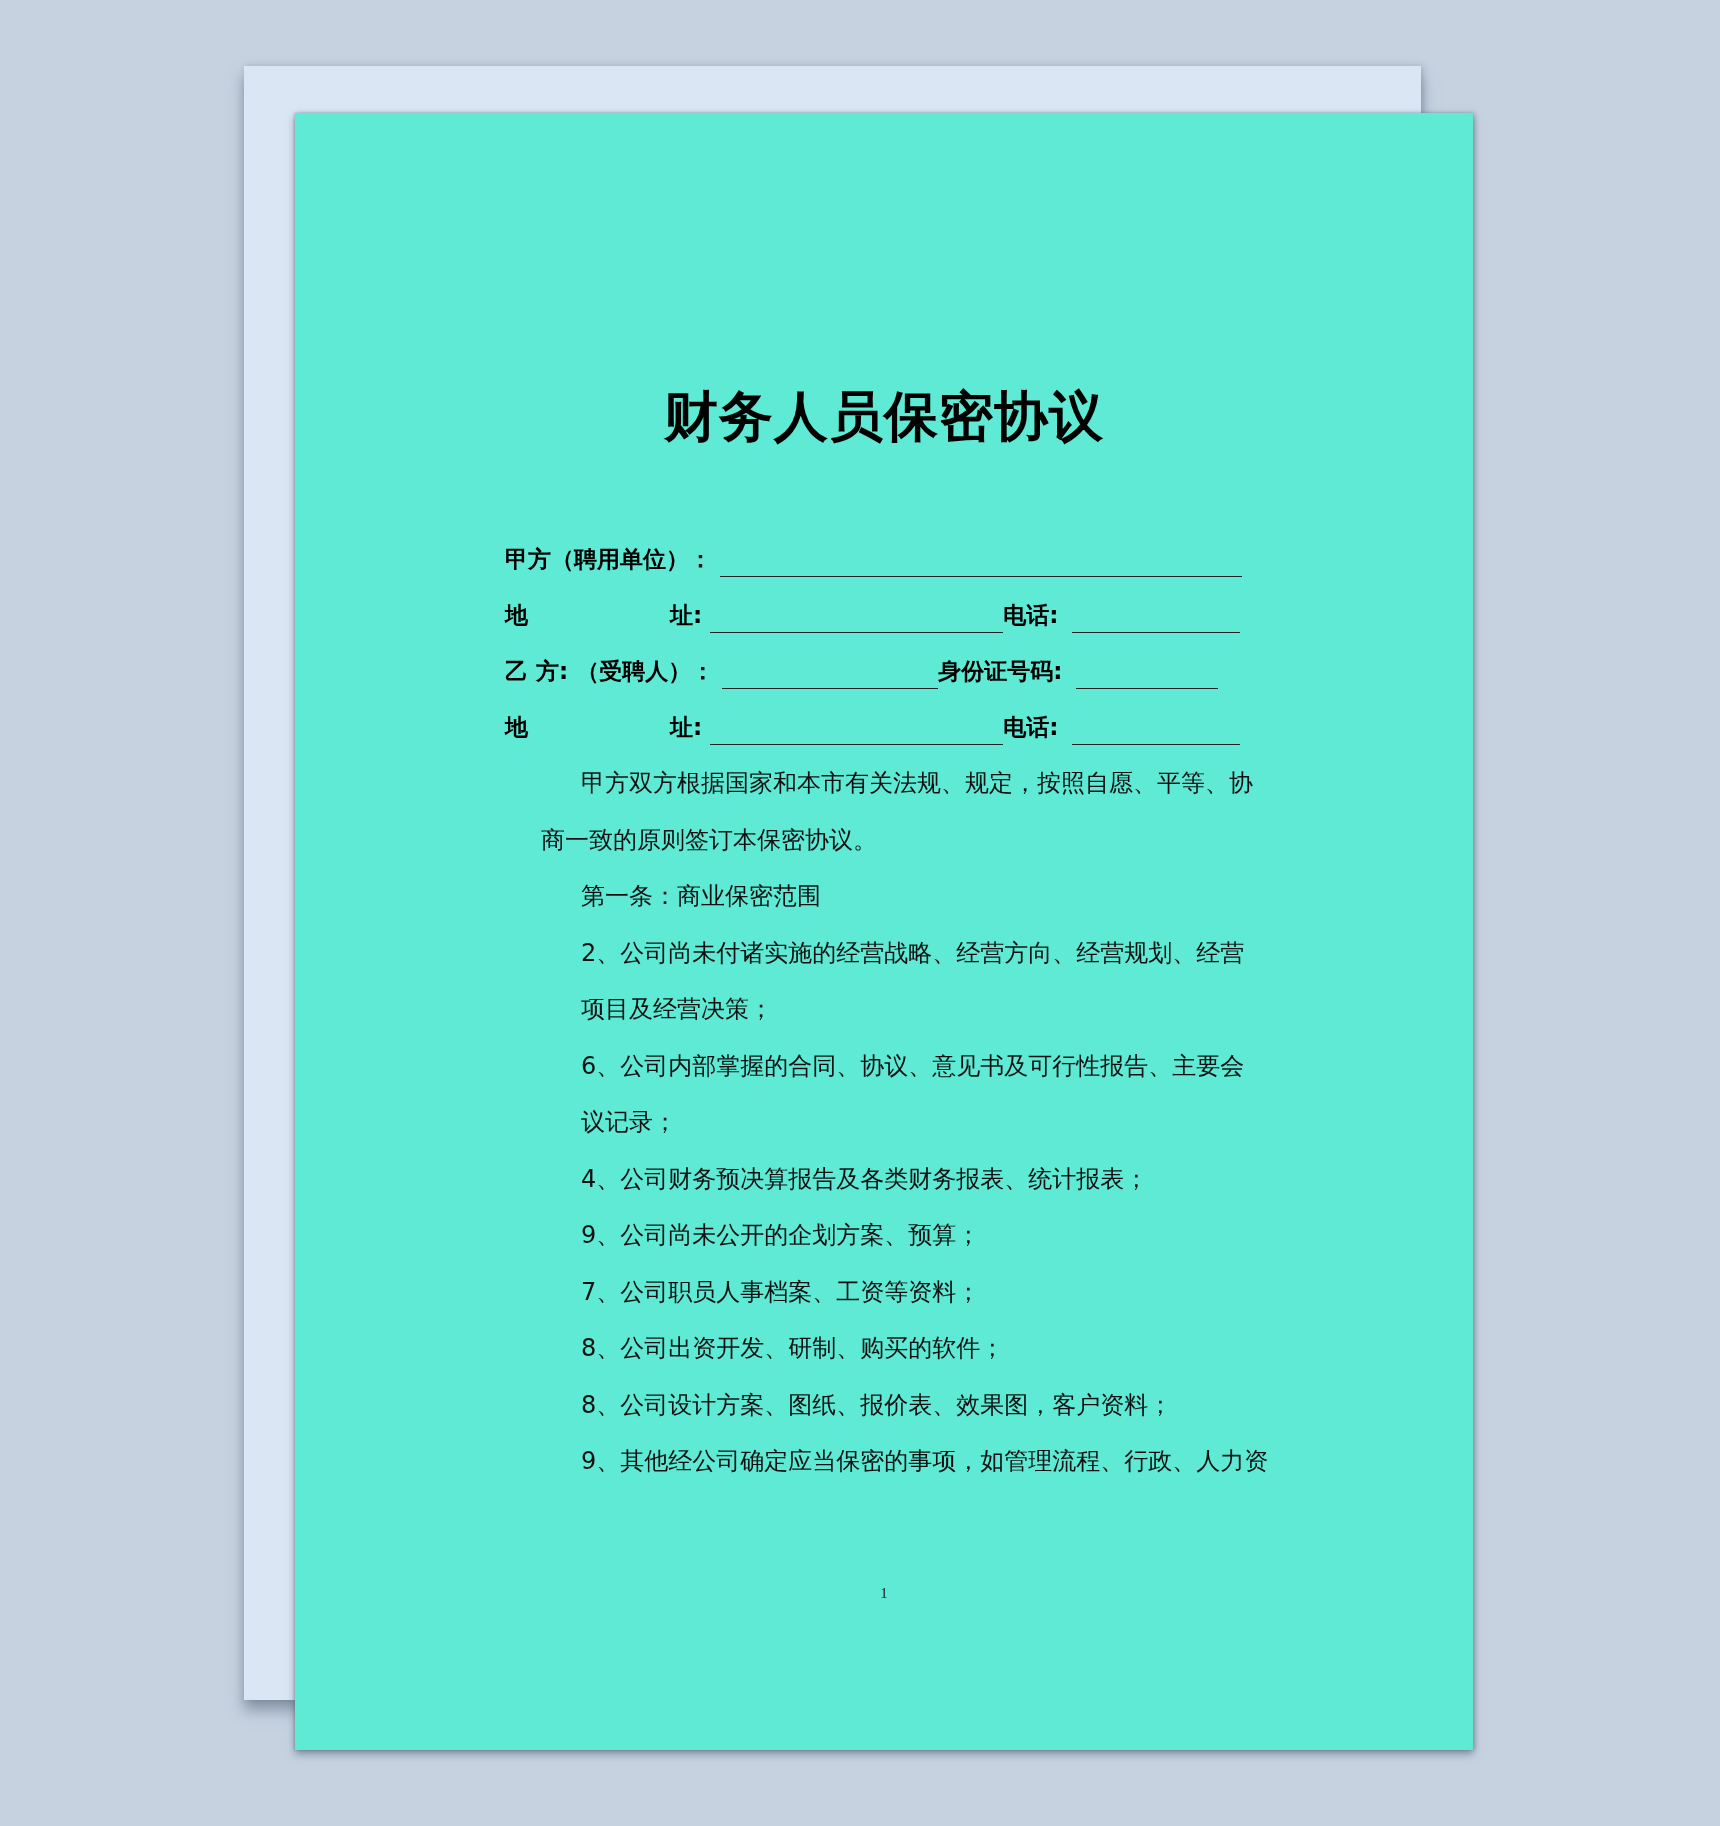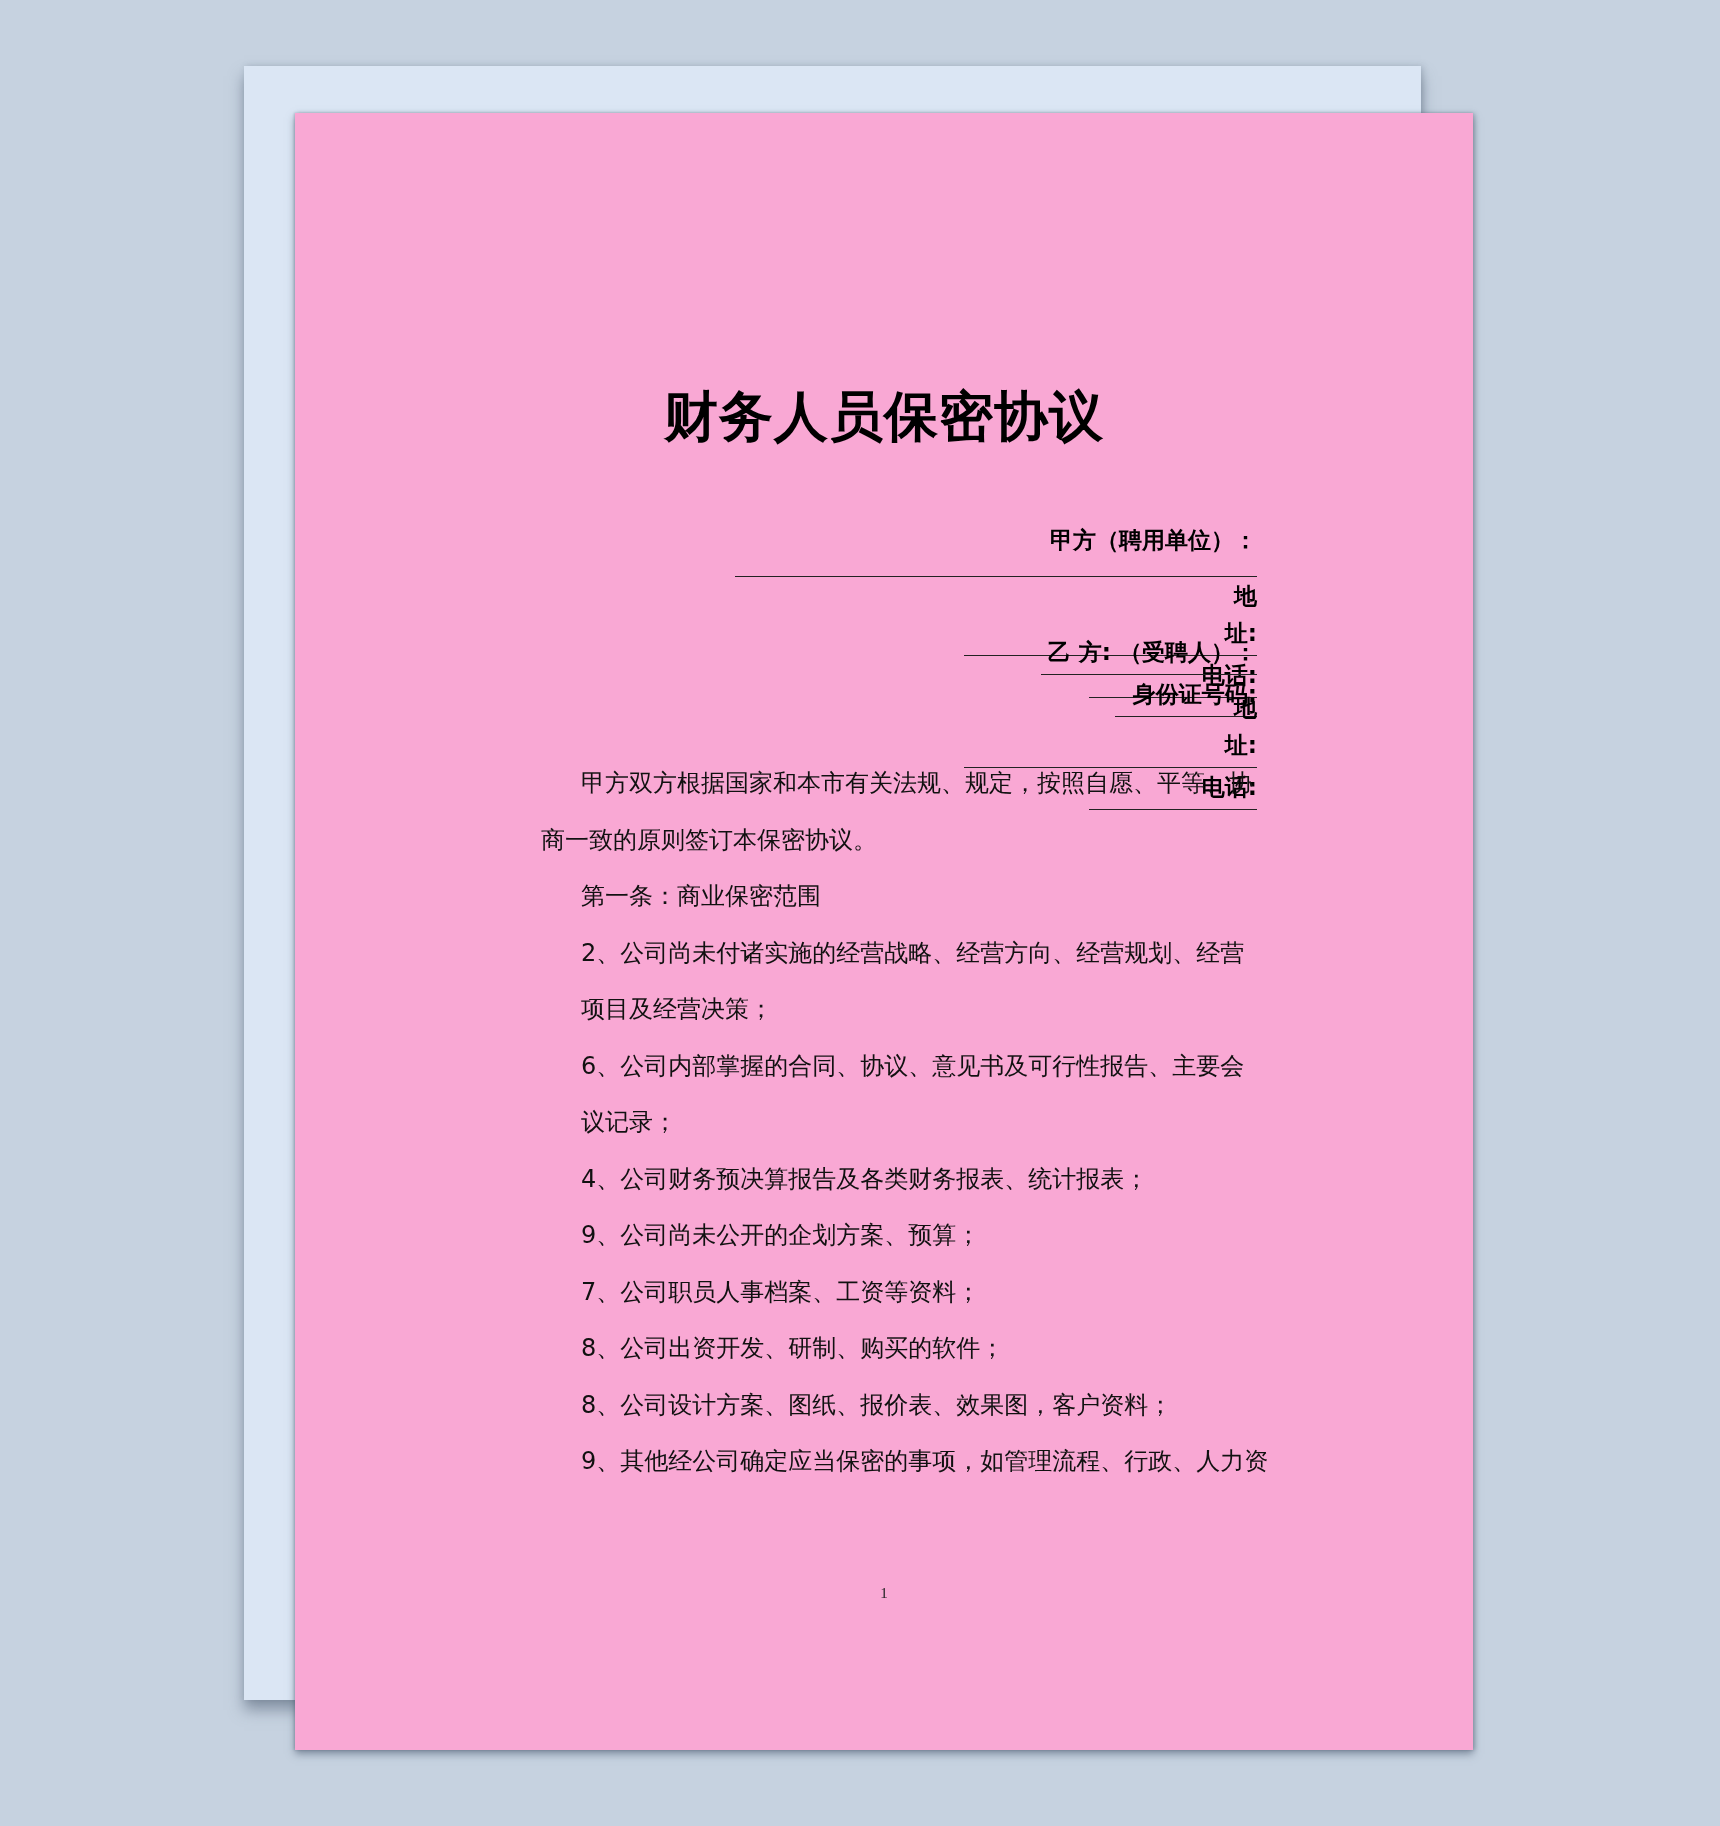--- a/index.html
+++ b/index.html
@@ -14,42 +14,41 @@
       position: absolute;
       left: 244px; top: 66px;
       width: 1177px; height: 1634px;
       background: #dbe6f4;
       box-shadow: 0 10px 14px rgba(80,95,115,0.55), 2px 0 6px rgba(80,95,115,0.25);
     }
     .page {
       position: absolute;
       left: 295px; top: 113px;
       width: 1178px; height: 1637px;
-      background: #f9a8d4;
+      background: #5eead4;
       box-shadow: 0 4px 8px rgba(80,95,115,0.6), 2px 0 4px rgba(80,95,115,0.3), -1px 0 2px rgba(80,95,115,0.25);
     }
     .title {
       position: absolute;
       left: 0; right: 0; top: 268px;
       text-align: center;
       font-size: 54px; font-weight: bold; color: #000;
       letter-spacing: 1px;
     }
     .content {
       position: absolute;
       left: 210px; top: 412px;
       width: 752px;
       color: #111;
     }
     .field-row {
       height: 56px;
       display: flex; align-items: flex-end;
       font-size: 23px; font-weight: bold; color: #000;
       white-space: nowrap;
-      flex-direction: column;
     }
     .field-row .lbl { padding-bottom: 6px; }
     .blank {
       border-bottom: 1.6px solid #222;
       height: 30px;
       margin-bottom: 4px;
     }
     .spacer { display: inline-block; }
     .para {
       font-size: 24px; line-height: 56.5px;

